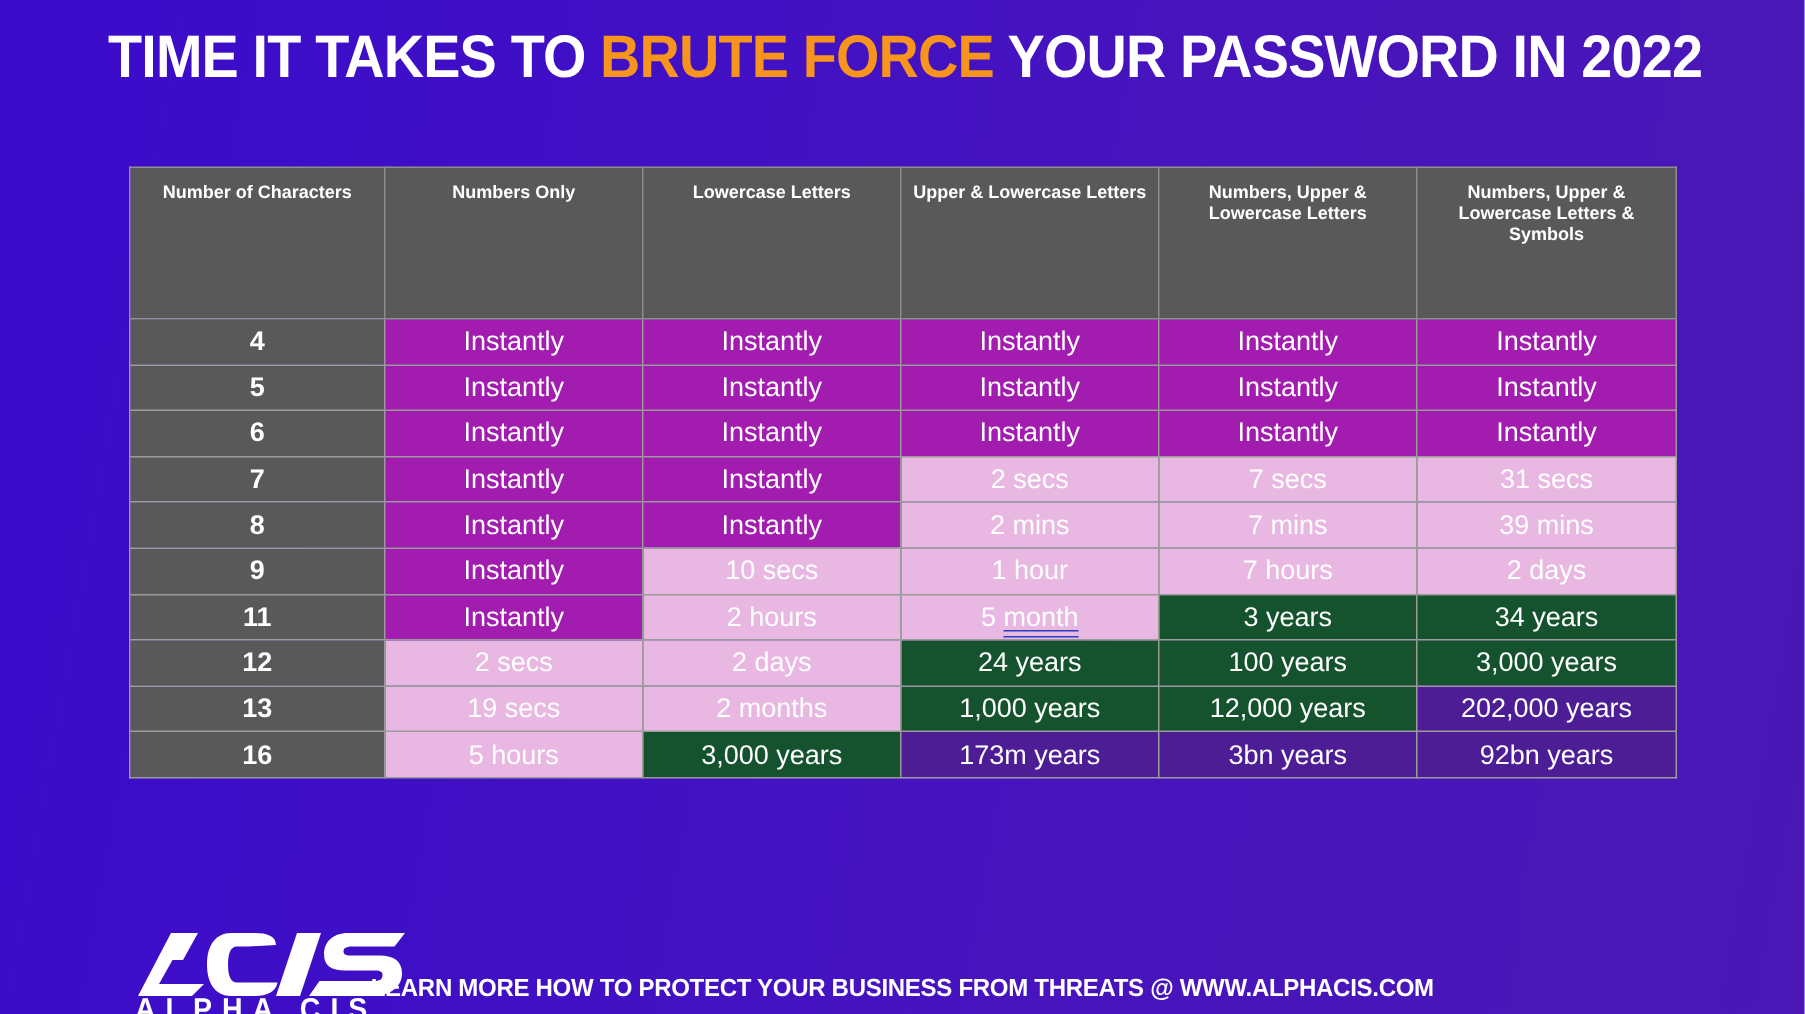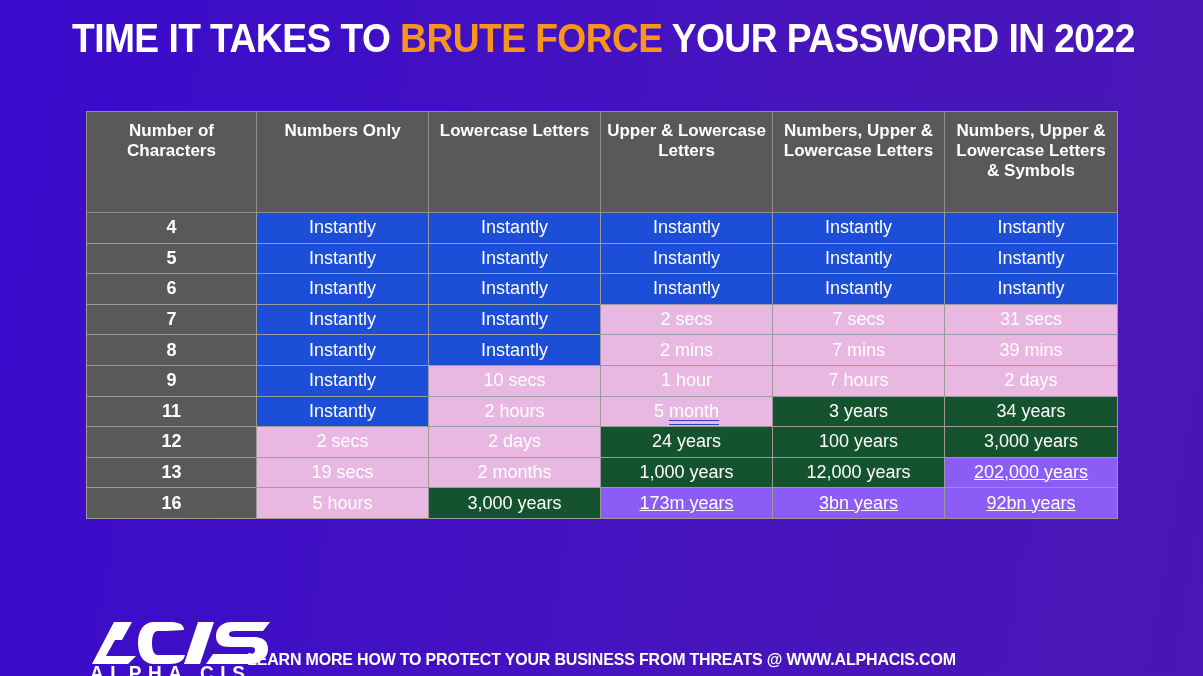--- a/index.html
+++ b/index.html
@@ -59,44 +59,44 @@
     vertical-align: middle;
     font-size: 18px;
     line-height: 1.18;
     padding: 0 3px;
     color: #ffffff;
   }
 
   #pwd-table thead th {
     background: #595959;
     font-weight: 700;
-    font-size: 17px;
+    font-size: 12px;
     height: 101px;
     padding: 9px 6px;
     vertical-align: top;
     border-color: #8f8f8f;
   }
   #pwd-table thead th.c0head { vertical-align: top; }
 
   #pwd-table tbody tr { height: 30.6px; }
 
   td.rowlabel {
     background: #595959;
     font-weight: 700;
     font-size: 19px;
     border-color: #8f8f8f;
   }
 
   td.cell { font-weight: 400; }
 
   
-  .v-green  { background: #1d4ed8; margin-left: 28px; }
+  .v-green  { background: #a21caf; margin-left: 28px; }
   .v-pink   { background: #e9b8e2; }
   .v-orange { background: #14532d; }
-  .v-red    { background: #8b5cf6; text-decoration: underline; }
+  .v-red    { background: #4c1d95; }
 
   .v-red, .v-orange { font-weight: 700; }
   .v-red { border-color: #d0a8a8; }
 
   
   .gram {
     position: relative;
     padding-bottom: 1px;
   }
   .gram::after {

